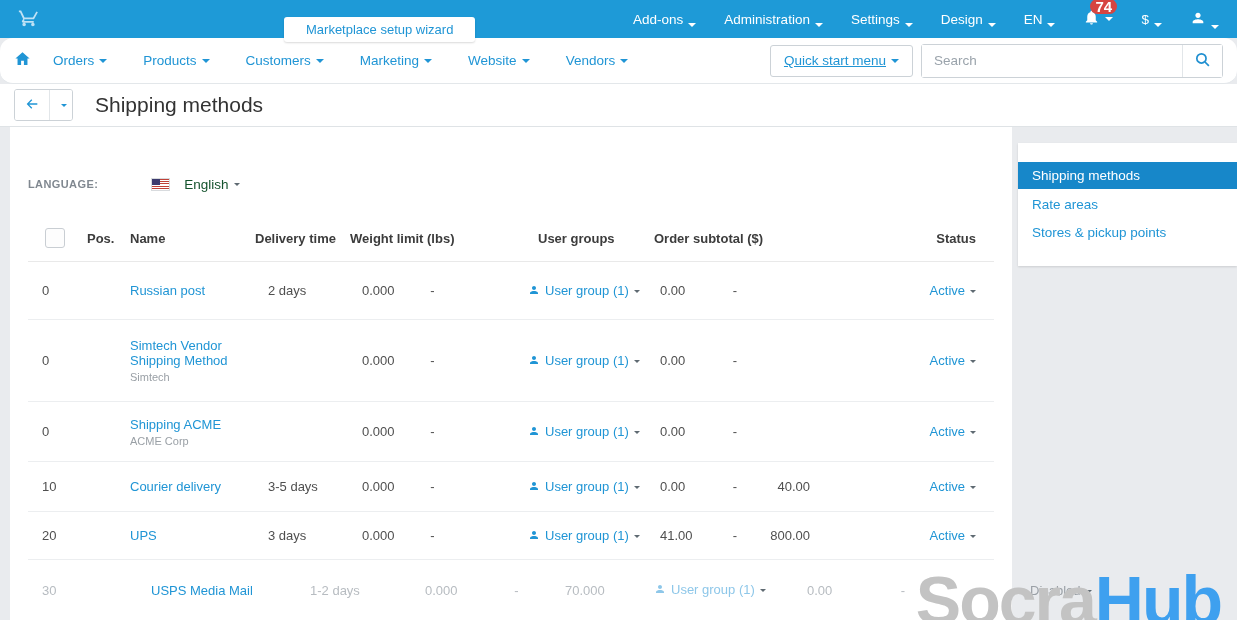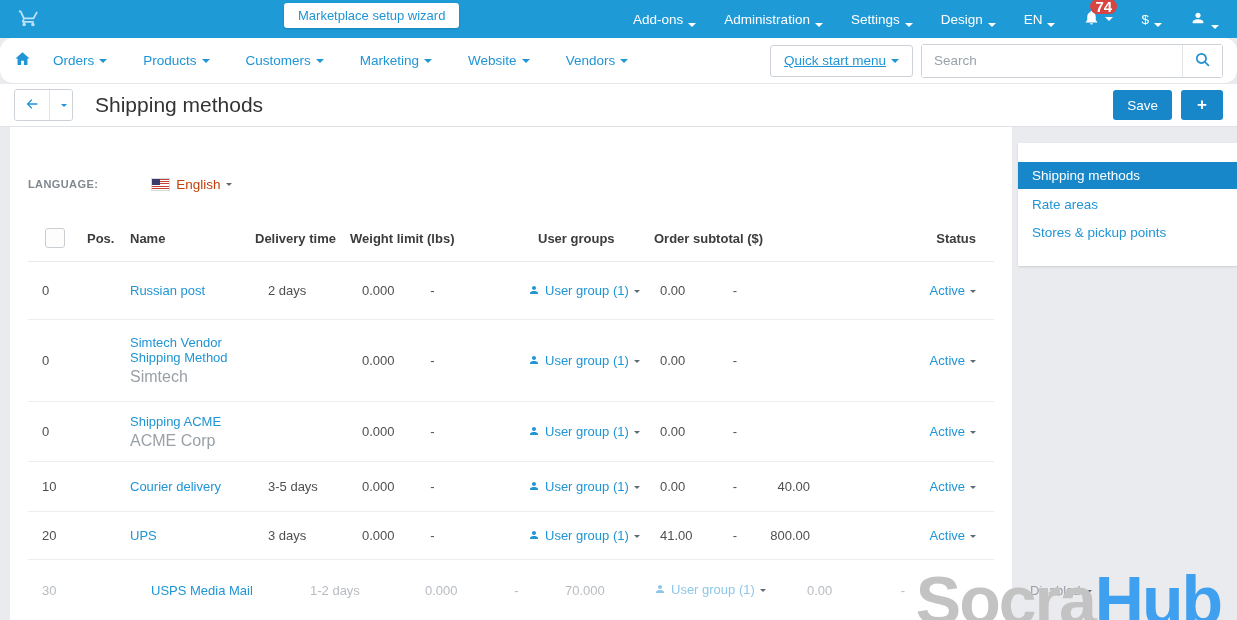--- a/index.html
+++ b/index.html
@@ -8,22 +8,22 @@
 
   .caret { display:inline-block; width:0; height:0; border-left:4px solid transparent;
     border-right:4px solid transparent; border-top:4px solid currentColor;
     margin-left:5px; vertical-align:middle; }
   .caret.sm { border-left-width:3.5px; border-right-width:3.5px; border-top-width:3.5px; }
   .dark { color:#5f6a72; }
 
   
   .topbar { height:38px; background:#1e9ad7; display:flex; align-items:center;
     position:relative; padding:0 18px; color:#fff; }
-  .wizard-btn { position:absolute; left:284px; top:3px; background:#fff; color:#2095d5;
-    border:none; border-radius:3px; padding:5px 14px; font-size:13px; cursor:pointer;
+  .wizard-btn { position:absolute; left:284px; top:17px; background:#fff; color:#2095d5;
+    border:none; border-radius:3px; padding:5px 22px; font-size:13px; cursor:pointer;
     box-shadow:0 1px 2px rgba(0,0,0,.15); }
   .top-menu { margin-left:auto; display:flex; align-items:center; gap:28px; font-size:13.5px; }
   .top-item { display:flex; align-items:flex-end; cursor:pointer; white-space:nowrap; }
   .bell-wrap { position:relative; display:flex; align-items:center; }
   .badge { position:absolute; top:-10px; left:7px; background:#d64541; color:#fff;
     border-radius:9px; padding:1px 5px; font-size:15px; font-weight:bold; line-height:13px; }
 
   
   .navbar { height:46px; background:#fff; border-bottom:1px solid #e3e7ea;
     display:flex; align-items:center; padding:0 14px;border-radius:13px; }
@@ -60,21 +60,21 @@
   .page { position:relative; height:493px; }
   .content { position:absolute; left:10px; top:0; width:1002px; height:100%; background:#fff; }
 
   .lang-row { margin:44px 0 0 18px; height:26px; display:flex; align-items:center; }
   .lang-label { font-size:11px; font-weight:bold; color:#808890; letter-spacing:.4px; }
   .flag { position:relative; width:17px; height:11px; margin-left:54px;
     background:repeating-linear-gradient(to bottom,#bf4138 0 1px,#fff 1px 2.2px);
     outline:1px solid #d8dbde; }
   .flag::after { content:""; position:absolute; left:0; top:0; width:8px; height:6px;
     background:#3c3b6e; }
-  .lang-value { color:#c2410c; font-size:13.5px; margin-left:7px; cursor:pointer; }
+  .lang-value { color:#14532d; font-size:13.5px; margin-left:15px; cursor:pointer; }
 
   
   .table { margin:18px 18px 0 18px; }
   .thead { display:grid; grid-template-columns:50px 42px 130px 95px 175px 125px 180px 1fr;
     align-items:center; height:47px; border-bottom:1px solid #e9e9e9;
     font-size:13px; font-weight:bold; color:#3c3c3c; }
   .checkbox { width:20px; height:20px; border:1px solid #c9ced3; border-radius:3px;
     background:#fdfdfd; margin-left:17px; cursor:pointer; }
   .h-pos{padding-left:9px;} .h-name{padding-left:10px;} .h-delivery{padding-left:5px;}
   .h-weight{padding-left:5px;} .h-ug{padding-left:18px;} .h-sub{padding-left:9px;}
@@ -85,21 +85,21 @@
   .trow:nth-child(2){min-height:58px;} .trow:nth-child(3){min-height:82px;}
   .trow:nth-child(4){min-height:60px;} .trow:nth-child(5){min-height:50px;}
   .trow:nth-child(6){min-height:48px;} .trow:nth-child(7){min-height:60px;border-bottom:none;gap:21px;}
   .c-pos{padding-left:14px;} .c-name{padding-left:10px;}
   .c-delivery{padding-left:18px;} .c-weight{padding-left:17px;}
   .c-wdash{text-align:center;} .c-wmax{padding-left:10px;}
   .c-ug{padding-left:8px; white-space:nowrap;} .c-sub{padding-left:15px;}
   .c-sdash{text-align:center;} .c-smax{text-align:right;padding-right:10px;}
   .c-status{text-align:right;padding-right:18px; white-space:nowrap;}
   .link { color:#2095d5; text-decoration:none; cursor:pointer; }
-  .subtext { font-size:16px; color:#9aa0a6; margin-top:3px; }
+  .subtext { font-size:11px; color:#9aa0a6; margin-top:3px; }
   .subtext:empty { display:none; }
   .ug-icon { vertical-align:-1px; margin-right:5px; }
   .status-link { color:#2095d5; cursor:pointer; }
 
   .trow.disabled { color:#b7bcc1; }
   .trow.disabled .c-ug .link { color:#8ec7e9; }
   .trow.disabled .status-link { color:#9aa0a6; }
   .trow.disabled .ug-icon path { fill:#8ec7e9; }
 
   
@@ -206,24 +206,20 @@
         <svg viewBox="0 0 24 24" width="16" height="16" fill="#2095d5">
             <path d="M20 11H7.8l4.6-4.6L11 5l-7 7 7 7 1.4-1.4L7.8 13H20z"></path>
           </svg>
       </span>
     </button>
     <button class="back-caret-btn">
         <span class="caret sm"></span>
       </button>
   </div>
   <h1 class="page-title">Shipping methods</h1>
-  <div class="title-actions">
-    <button class="btn-primary">Save</button>
-    <button class="btn-primary btn-add">+</button>
-  </div>
 </div>
 
 <div class="page">
   <div class="content">
 
     <div class="lang-row">
       <span class="lang-label">LANGUAGE:</span>
       <span class="flag"></span>
       <span class="lang-value"><span>English</span><span class="caret sm dark"></span></span>
     </div>

